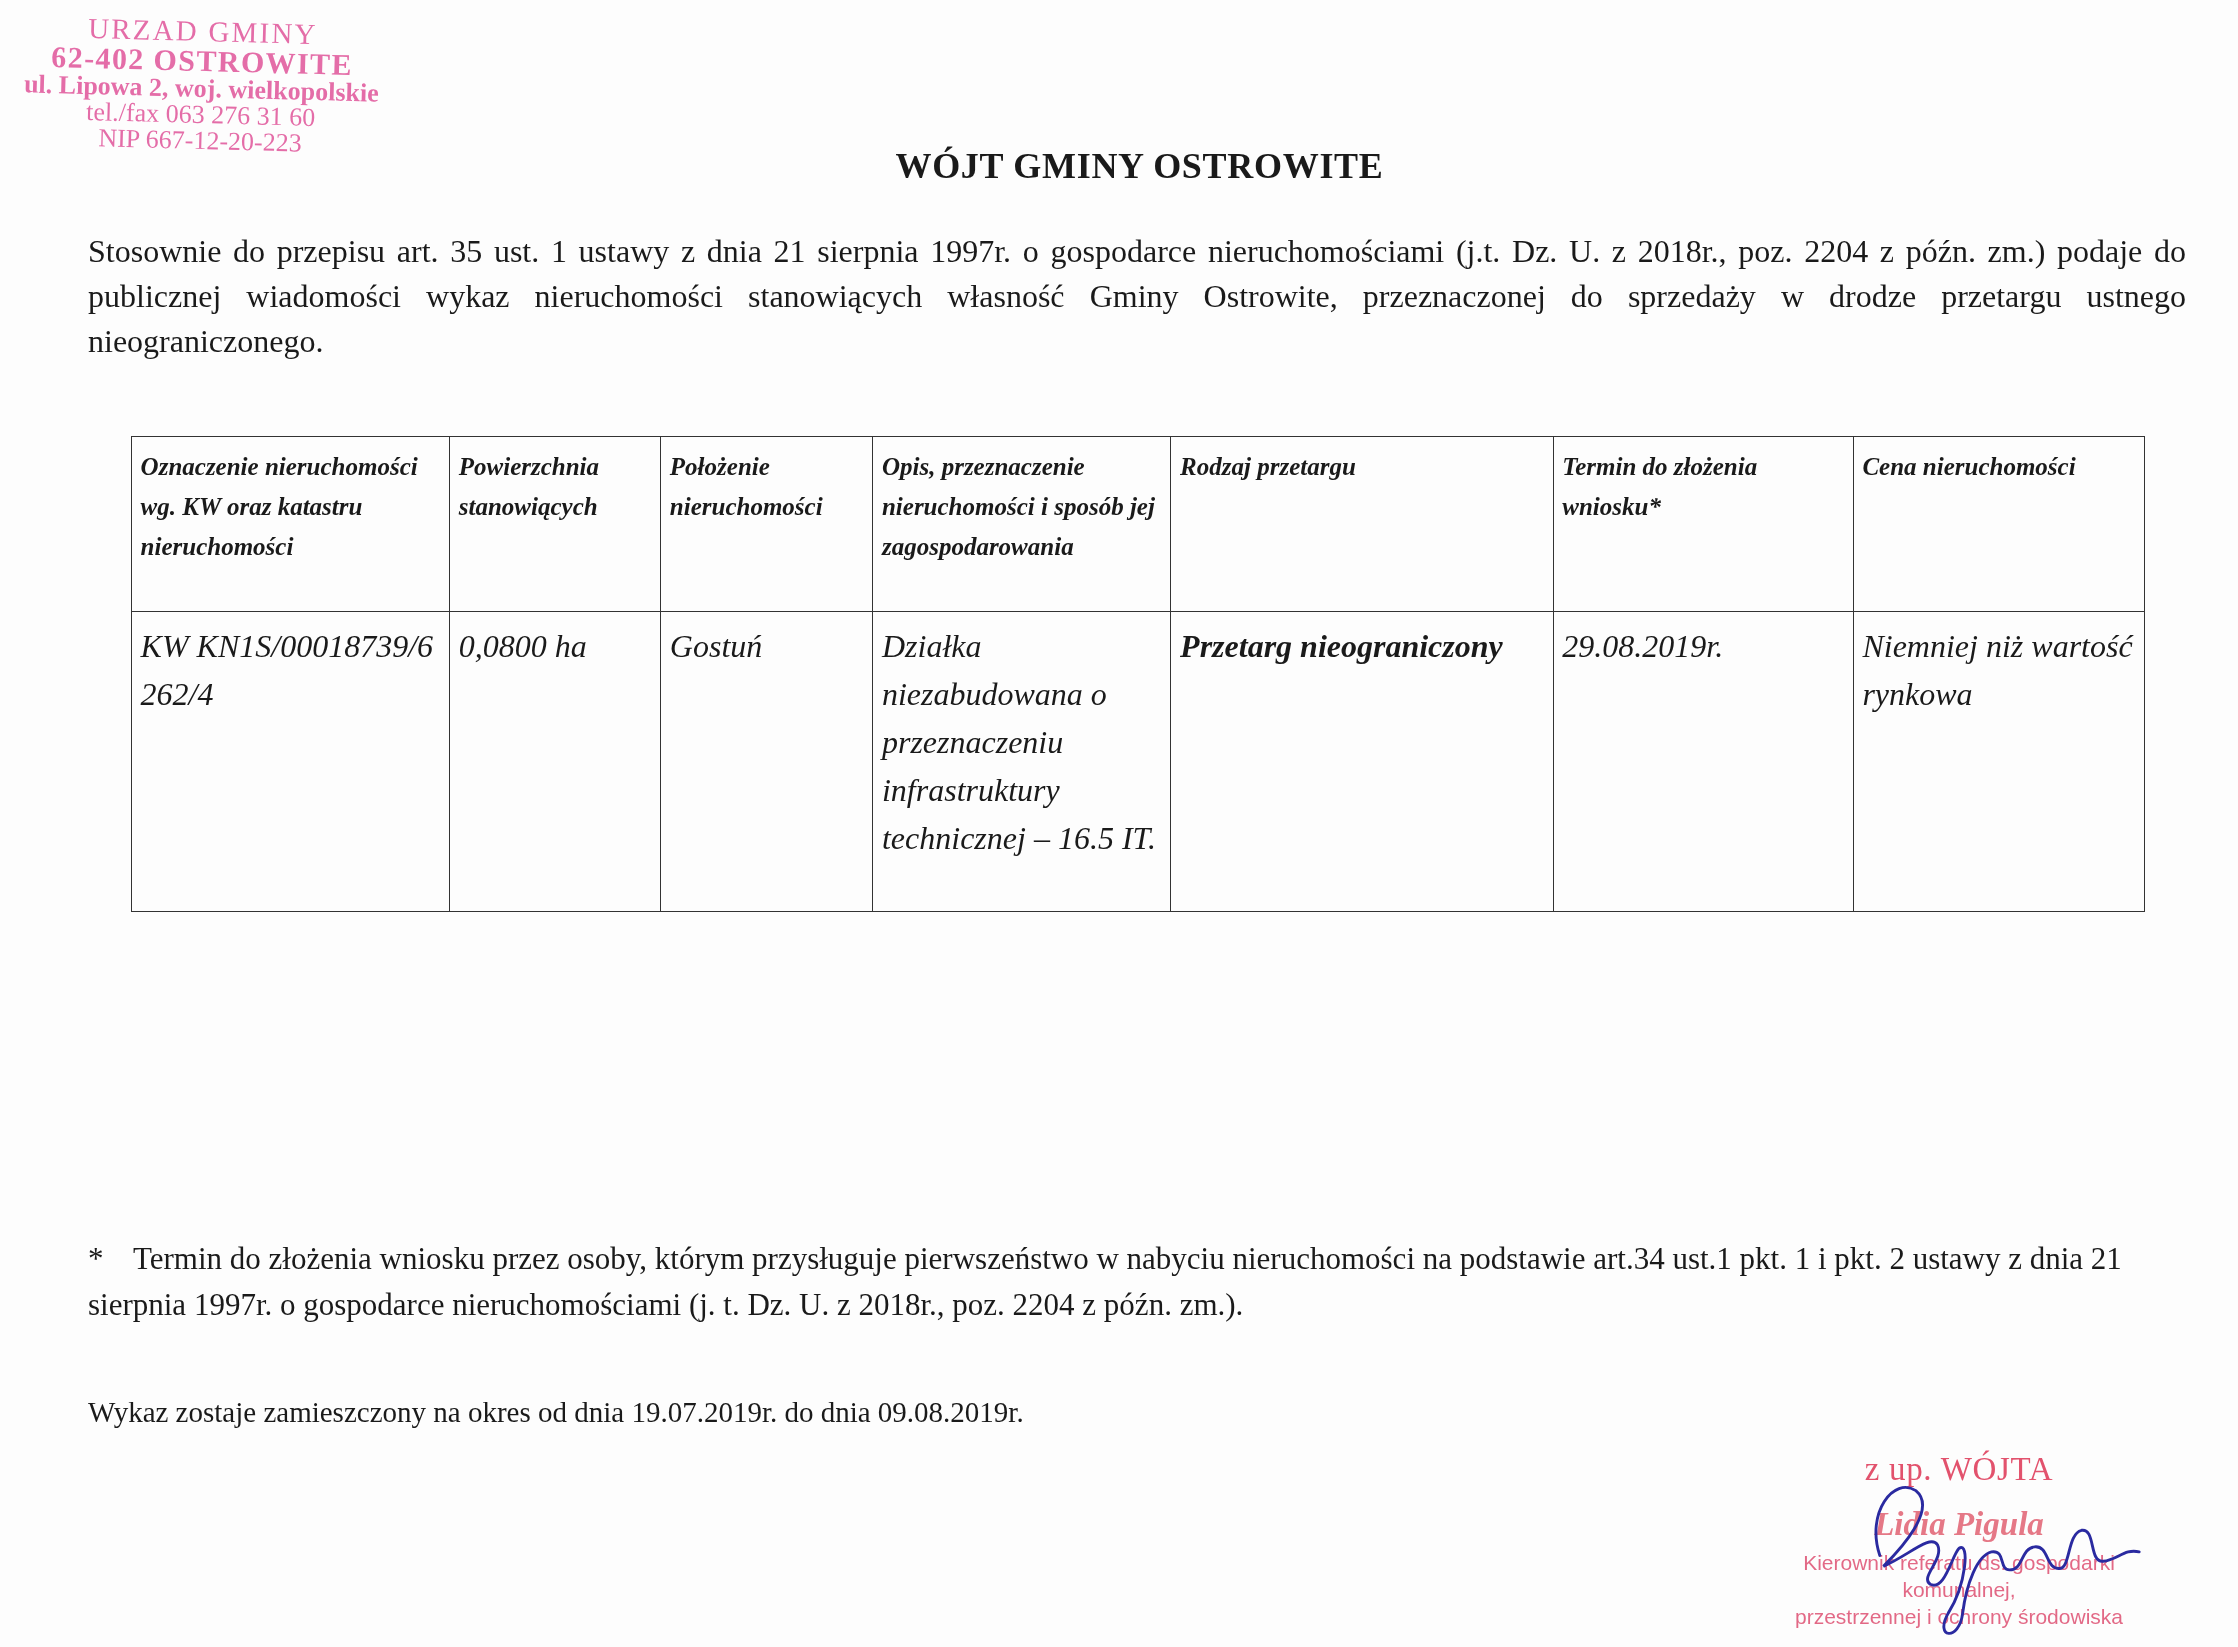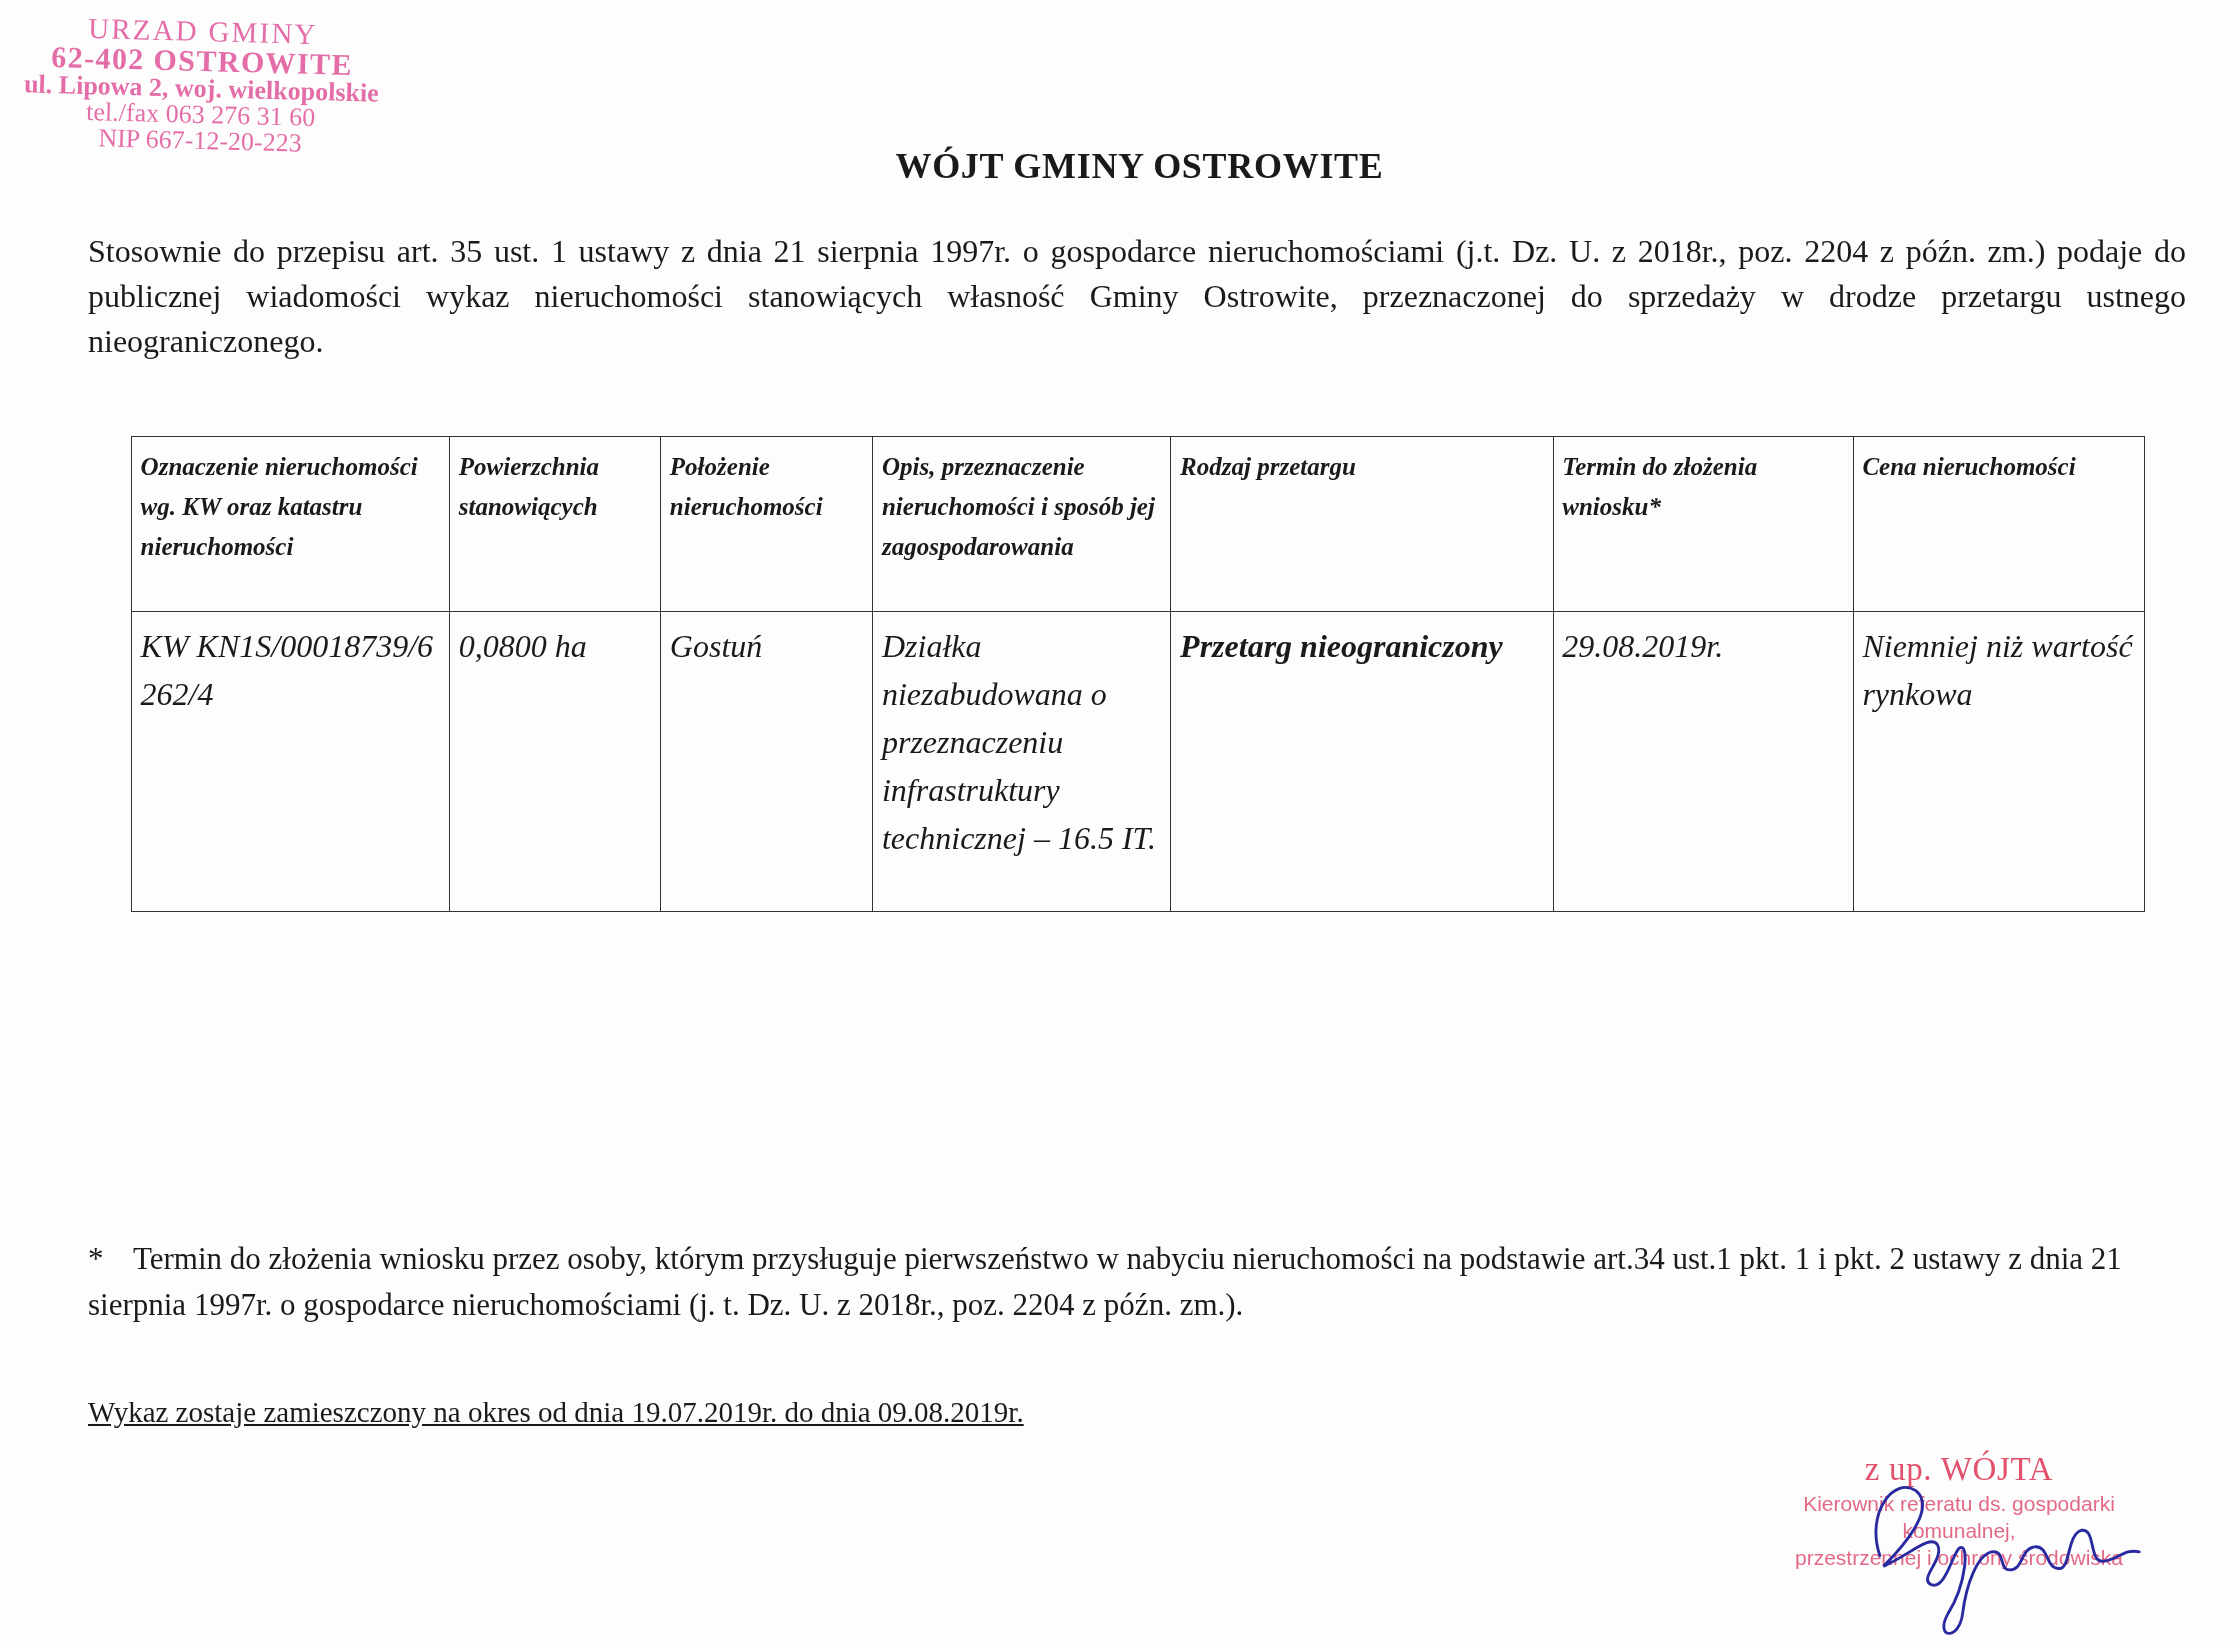--- a/index.html
+++ b/index.html
@@ -48,21 +48,21 @@
   }
   tr.row1 td { height:282px; }
   tr.row2 td { height:267px; padding-top:40px; }
   td.bold { font-weight:bold; }
   .footnote {
     left:88px; width:2098px; top:1236px;
     font-size:31px; line-height:46px;
   }
   .footnote .star { display:inline-block; width:45px; }
   .footer {
-    left:88px; top:1392px; font-size:29px; line-height:40px;text-decoration:underline;
+    left:88px; top:1392px; font-size:29px; line-height:40px;
   }
   
   .stamp-sign {
     left:1750px; top:1448px; width:418px; text-align:center;
     color:#e0405e; opacity:0.9;
   }
   .stamp-sign .up { font-size:33px; line-height:42px; letter-spacing:0.7px; }
   .stamp-sign .name { font-size:33px; font-style:italic; font-weight:bold; line-height:50px; margin-top:8.6px; color:#e36a7a; }
   .stamp-sign .role { font-family:"Liberation Sans", sans-serif; font-size:21px; line-height:27px; color:#e05a7a; }
   .signature { left:1851px; top:1469px; width:317px; height:173px; }
@@ -119,20 +119,21 @@
 <div class="abs footnote">
   <span class="star">*</span><span>Termin do złożenia wniosku przez osoby, którym przysługuje pierwszeństwo w nabyciu nieruchomości na podstawie art.34 ust.1 pkt. 1 i pkt. 2 ustawy z dnia 21 sierpnia 1997r. o gospodarce nieruchomościami (j. t. Dz. U. z 2018r., poz. 2204 z późn. zm.).</span>
 </div>
 
 <div class="abs footer">
   <div>Wykaz zostaje zamieszczony na okres od dnia 19.07.2019r.  do dnia  09.08.2019r.</div>
 </div>
 
 <div class="abs stamp-sign">
   <div class="up">z up. WÓJTA</div>
+  <div class="name">Lidia Pigula</div>
   <div class="role">Kierownik referatu ds. gospodarki komunalnej,</div>
   <div class="role">przestrzennej i ochrony środowiska</div>
 </div>
 
 <svg class="abs signature" viewBox="0 0 440 240">
   <path d="M40 120 C 20 60, 60 10, 90 30 C 120 55, 70 110, 45 135 C 80 120, 110 90, 120 105 C 130 125, 95 150, 110 160 C 130 170, 140 120, 150 110 C 165 100, 160 160, 135 200 C 115 235, 150 240, 155 200 C 160 160, 175 120, 195 115 C 215 112, 205 140, 220 140 C 240 140, 235 110, 255 108 C 275 106, 270 140, 290 138 C 305 136, 300 90, 320 85 C 340 82, 330 130, 350 128 C 370 126, 380 110, 400 115" fill="none" stroke="#2a2aa0" stroke-width="4" stroke-linecap="round"></path>
 </svg>
 
 
 </body></html>

